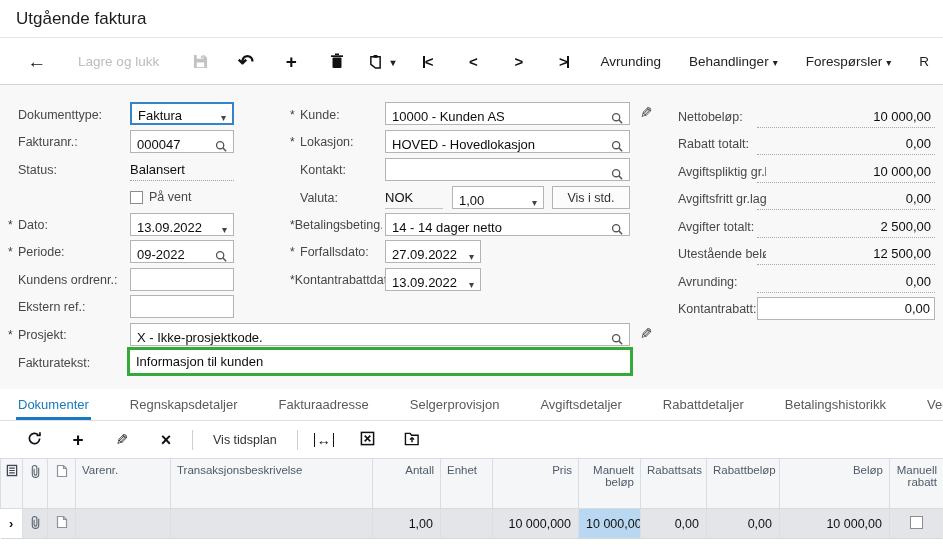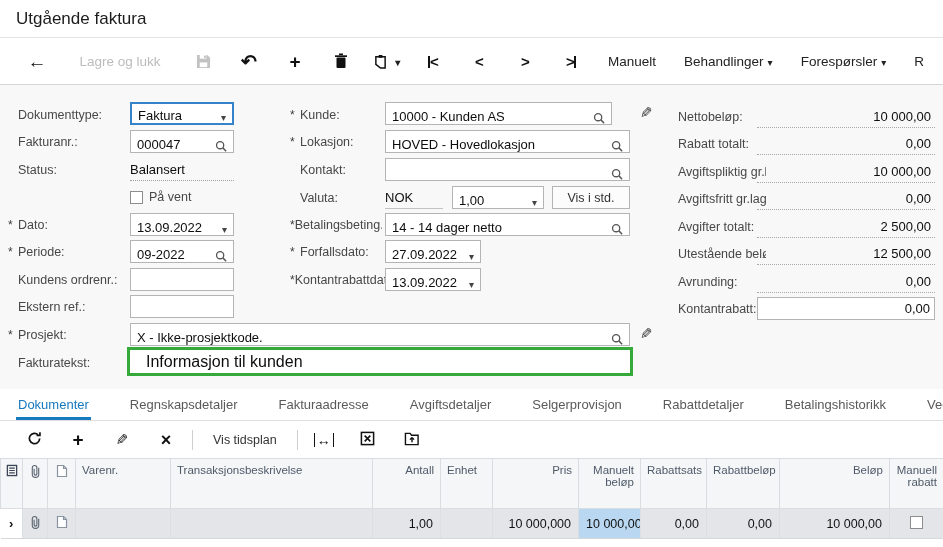--- a/index.html
+++ b/index.html
@@ -35,21 +35,21 @@
   .mag { display:flex; align-items:center; margin-left:4px; cursor:pointer; }
   .pencil { position:absolute; font-size:15px; color:#333; cursor:pointer; transform:scaleX(-1); }
   .ro { position:absolute; height:23px; display:flex; align-items:center; font-size:13px; color:#0d0d0d; }
   .ro.dotted { border-bottom:1px dotted #9f9f9f; }
   .ro.solid { border-bottom:1px solid #c3c3c3; }
   .chk { width:13px; height:13px; border:1px solid #8d8d8d; background:#fff; display:inline-block; cursor:pointer; }
   .chk-row { position:absolute; display:flex; align-items:center; gap:6px; font-size:12.5px; color:#474747; }
   .btn { position:absolute; height:23px; border:1px solid #b4b4b4; background:#fcfcfc; font-size:12.5px; color:#333;
          display:flex; align-items:center; justify-content:center; cursor:pointer; }
   .annot { position:absolute; border:3px solid #35a93a; background:#fff; display:flex; align-items:center; }
-  .annot .inner { flex:1; height:16px; display:flex; align-items:center; padding:0 16px; font-size:16px; color:#0d0d0d; background:#fff; }
+  .annot .inner { flex:1; height:16px; display:flex; align-items:center; padding:0 6px; font-size:13px; color:#0d0d0d; background:#fff; }
   .tot-val { position:absolute; height:23px; display:flex; align-items:center; justify-content:flex-end; font-size:13px;
              color:#0d0d0d; padding-right:4px; }
   .tot-val.dotted { border-bottom:1px dotted #a8a8a8; }
   .tot-val.boxed { border:1px solid #b4b4b4; background:#fff; }
 
   
   .tabs { height:32px; display:flex; align-items:flex-end; gap:37px; padding-left:16px; border-bottom:1px solid #dfdfdf; background:#fff; }
   .tab { font-size:13px; color:#5a5a5a; padding:6px 2px 8px; cursor:pointer; white-space:nowrap; }
   .tab.active { color:#1779be; border-bottom:3px solid #1779be; padding-bottom:5px; }
 
@@ -113,21 +113,21 @@
       <svg width="13" height="15" viewBox="0 0 14 16">
           <path d="M2 3h10v12H7l-5-4z" fill="none" stroke="#111" stroke-width="1.6"></path>
           <rect x="5" y="1" width="4" height="3" fill="#111"></rect>
         </svg>
       <span class="menu-caret">▾</span>
     </span>
     <span class="tb-icon nav"><span class="vbar"></span><span>&lt;</span></span>
     <span class="tb-icon nav">&lt;</span>
     <span class="tb-icon nav">&gt;</span>
     <span class="tb-icon nav"><span>&gt;</span><span class="vbar"></span></span>
-    <span class="tb-text">Manuelt</span>
+    <span class="tb-text">Avrunding</span>
     <span class="tb-text"><span>Behandlinger</span><span class="menu-caret">▾</span></span>
     <span class="tb-text"><span>Forespørsler</span><span class="menu-caret">▾</span></span>
     <span class="tb-text">R</span>
   </div>
 
   <div class="form-panel">
 
     <div class="lbl" style="left:8px; top:18px; width:118px">
         <span class="req"></span>
         <span>Dokumenttype:</span>
@@ -221,21 +221,21 @@
         <span>Fakturatekst:</span>
       </div>
     <div class="annot" style="left:127px; top:262px; width:506px; height:29px">
       <div class="inner">Informasjon til kunden</div>
     </div>
 
     <div class="lbl" style="left:290px; top:18px; width:92px">
         <span class="req">*</span>
         <span>Kunde:</span>
       </div>
-    <div class="fld" style="left:385px; top:17px; width:227px">
+    <div class="fld" style="left:385px; top:17px; width:245px">
       <span class="val">10000 - Kunden AS</span>
       <span class="mag">
           <svg width="12" height="12" viewBox="0 0 14 14">
             <circle cx="6" cy="6" r="4.2" fill="none" stroke="#555" stroke-width="1.5"></circle>
             <line x1="9.2" y1="9.2" x2="13" y2="13" stroke="#555" stroke-width="1.7"></line>
           </svg>
         </span>
     </div>
     <span class="pencil" style="left:640px; top:19px">✎</span>
 
@@ -332,22 +332,22 @@
     <div class="tot-val dotted" style="left:757px; top:185px; width:178px">0,00</div>
 
     <div class="lbl" style="left:678px; top:212px; width:88px">Kontantrabatt:</div>
     <div class="tot-val boxed" style="left:757px; top:212px; width:178px">0,00</div>
   </div>
 
   <div class="tabs">
     <span class="tab active">Dokumenter</span>
     <span class="tab">Regnskapsdetaljer</span>
     <span class="tab">Fakturaadresse</span>
+    <span class="tab">Selgerprovisjon</span>
     <span class="tab">Avgiftsdetaljer</span>
-    <span class="tab">Selgerprovisjon</span>
     <span class="tab">Rabattdetaljer</span>
     <span class="tab">Betalingshistorikk</span>
     <span class="tab">Vedlegg</span>
   </div>
 
   <div class="grid-toolbar">
     <span class="gt-icon">
       <svg width="15" height="15" viewBox="0 0 16 16">
           <path d="M13.5 8a5.5 5.5 0 1 1-1.6-3.9" fill="none" stroke="#111" stroke-width="1.8"></path>
           <path d="M13.8 1.2v3.6h-3.6" fill="none" stroke="#111" stroke-width="1.8"></path>

